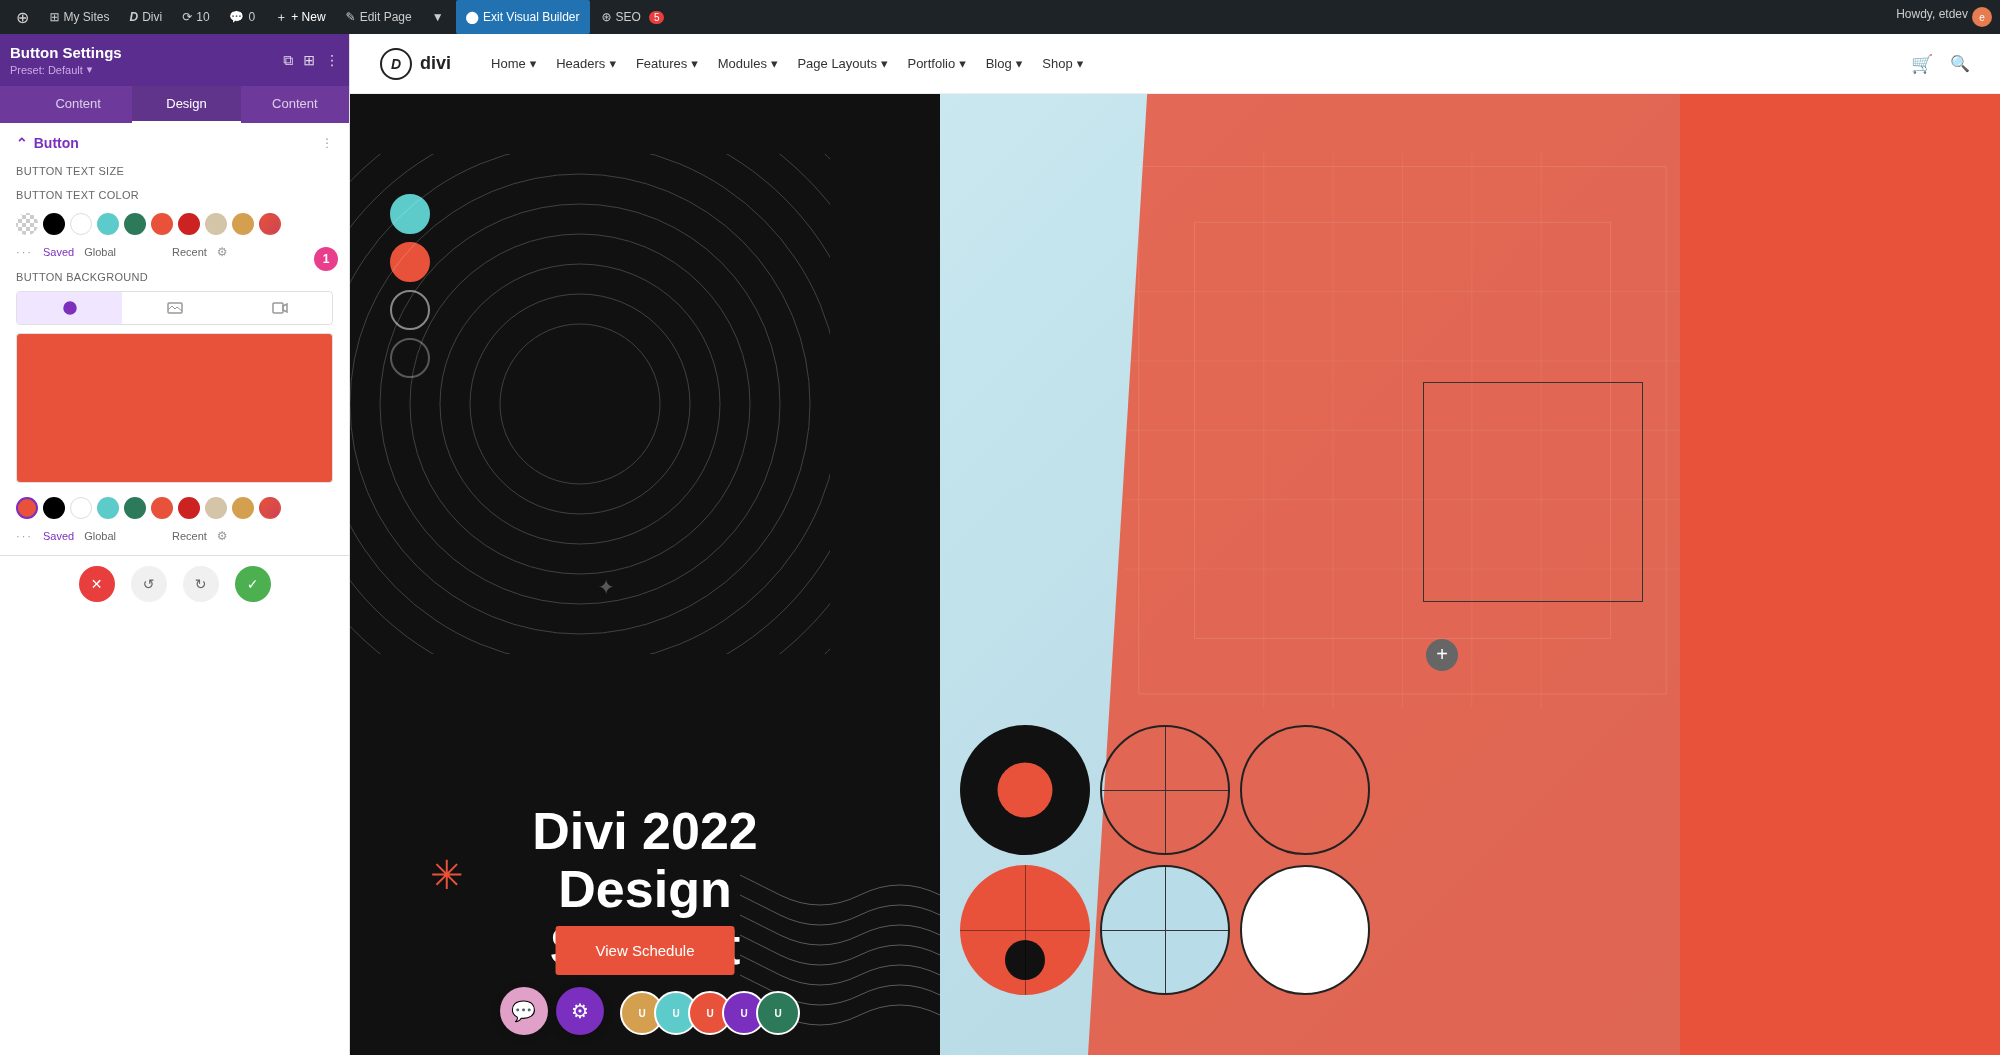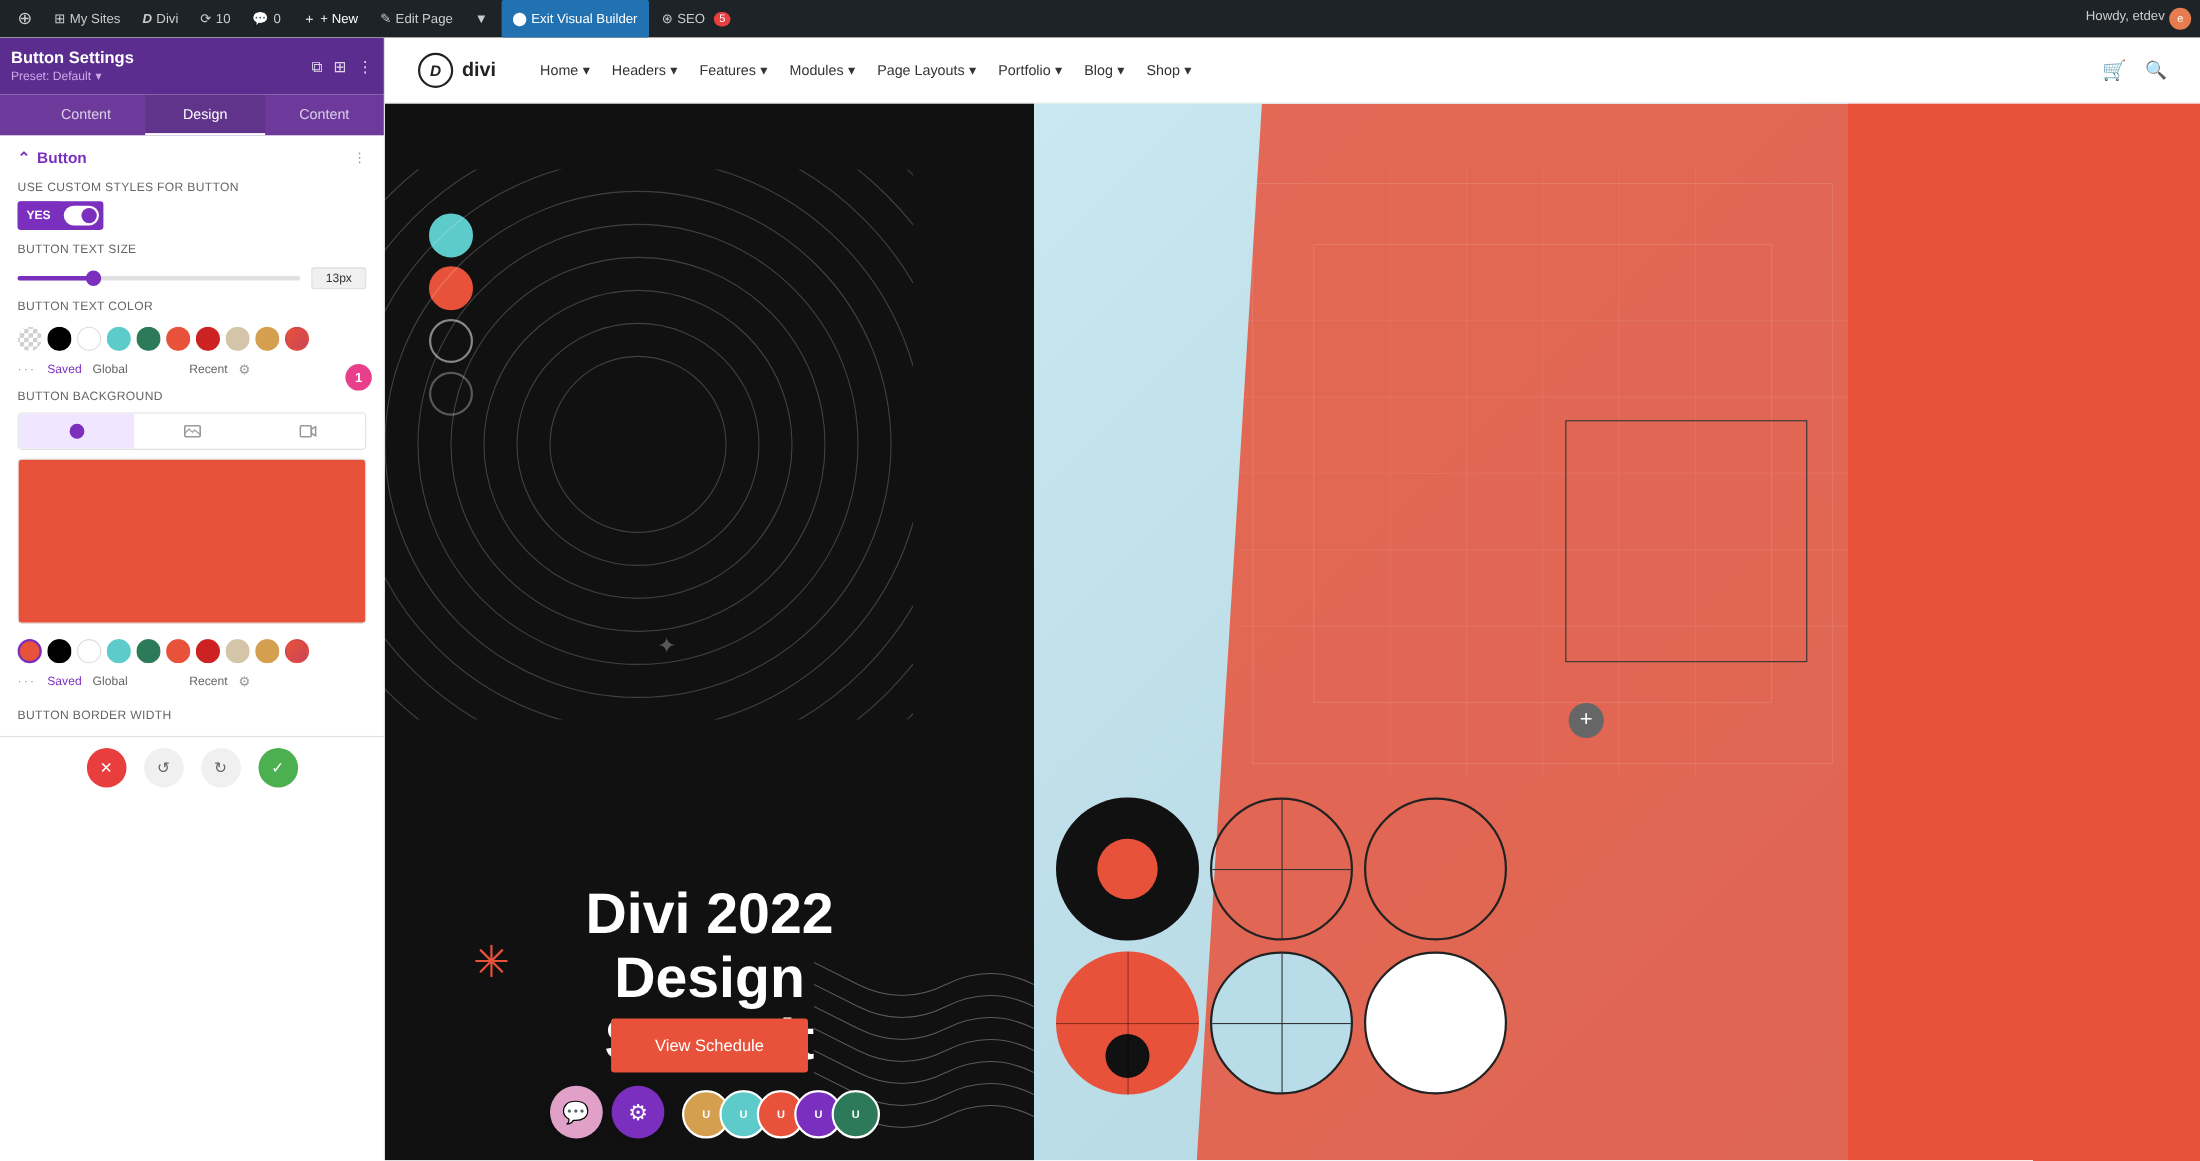--- a/index.html
+++ b/index.html
@@ -567,39 +567,23 @@
     <div class="section-header">
       <div class="section-title">
         <span style="color:#7b2fbe;">⌃</span>
         <span>Button</span>
       </div>
       <div class="section-icons">
         <span>⋮</span>
       </div>
     </div>
 
-    <div class="field-row">
-      <div class="field-label">Use Custom Styles For Button</div>
-      <div class="toggle-container">
-        <div class="toggle-btn">
-          <div class="toggle-yes">YES</div>
-          <div class="toggle-slider"></div>
-        </div>
-      </div>
-    </div>
 
     <div class="field-row">
       <div class="field-label">Button Text Size</div>
-      <div class="slider-row">
-        <div class="slider-track">
-          <div class="slider-fill"></div>
-          <div class="slider-thumb"></div>
-        </div>
-        <div class="slider-value">13px</div>
-      </div>
     </div>
 
     <div class="field-section">
       <div class="field-label">Button Text Color</div>
       <div class="color-swatches">
         <div class="color-swatch transparent-swatch"></div>
         <div class="color-swatch" style="background:#000;"></div>
         <div class="color-swatch" style="background:#fff;border:1px solid #ddd;"></div>
         <div class="color-swatch" style="background:#5ecbcb;"></div>
         <div class="color-swatch" style="background:#2d7a5b;"></div>
@@ -665,23 +649,20 @@
       </div>
       <div style="display:flex;align-items:center;gap:10px;padding:4px 0;font-size:11px;">
         <span class="color-meta-dots">···</span>
         <span class="color-meta-saved">Saved</span>
         <span class="color-meta-global">Global</span>
         <span class="color-meta-recent">Recent</span>
         <span class="color-meta-gear">⚙</span>
       </div>
     </div>
 
-    <div class="field-row">
-      <div class="field-label">Button Border Width</div>
-    </div>
 
     <div class="bottom-toolbar">
       <div class="toolbar-btn cancel">
         <span>✕</span>
       </div>
       <div class="toolbar-btn reset">
         <span>↺</span>
       </div>
       <div class="toolbar-btn redo">
         <span>↻</span>

